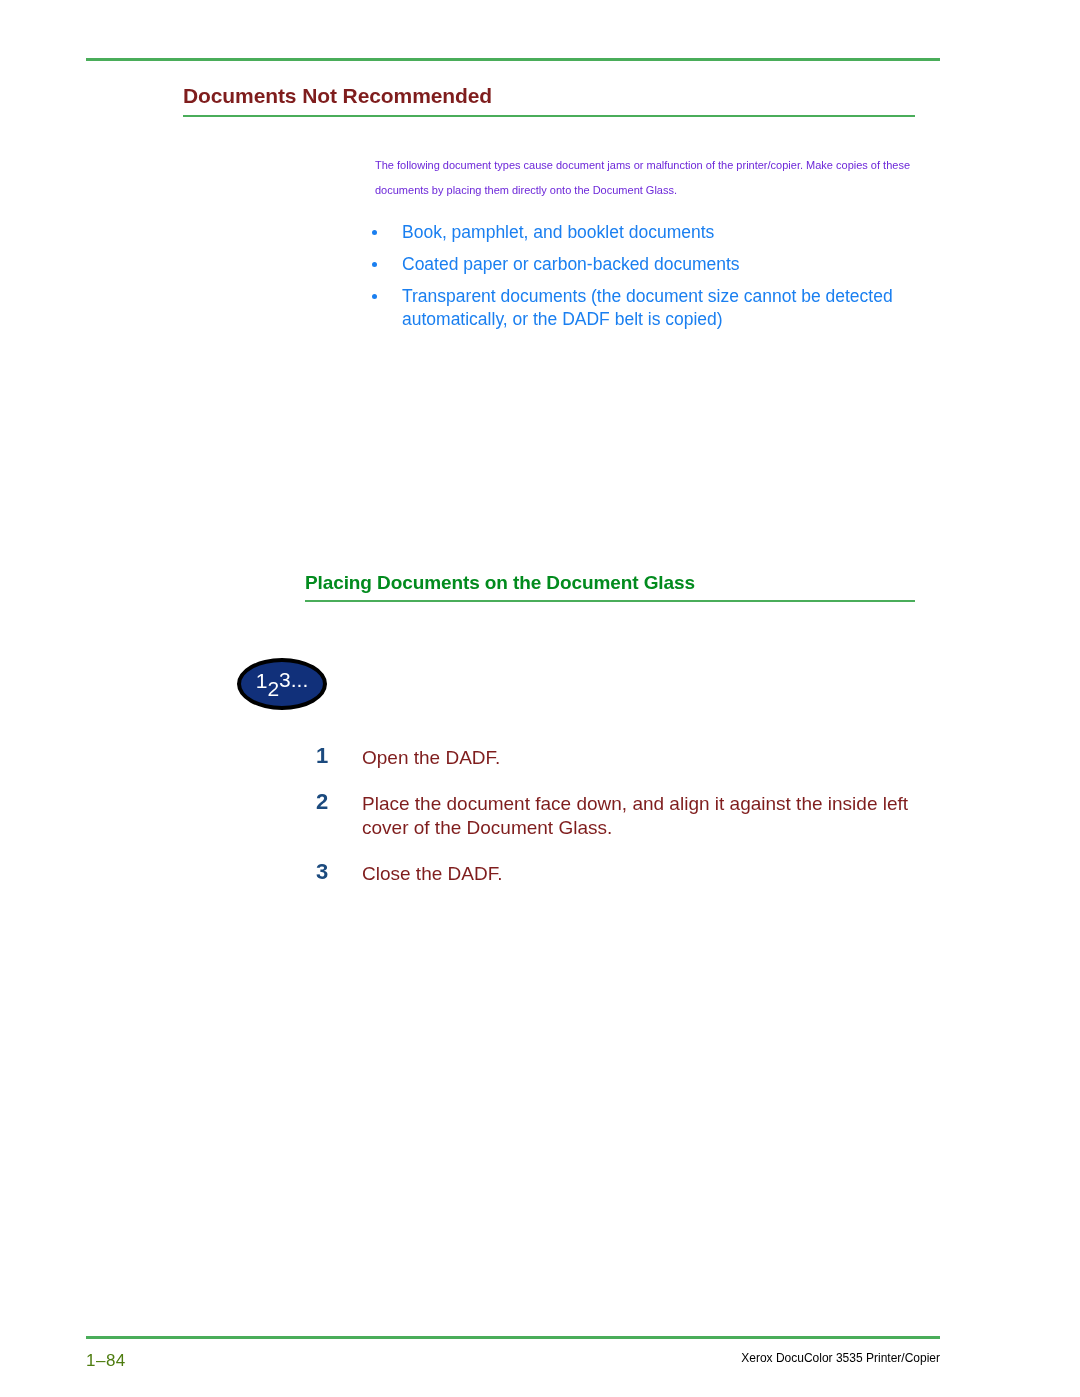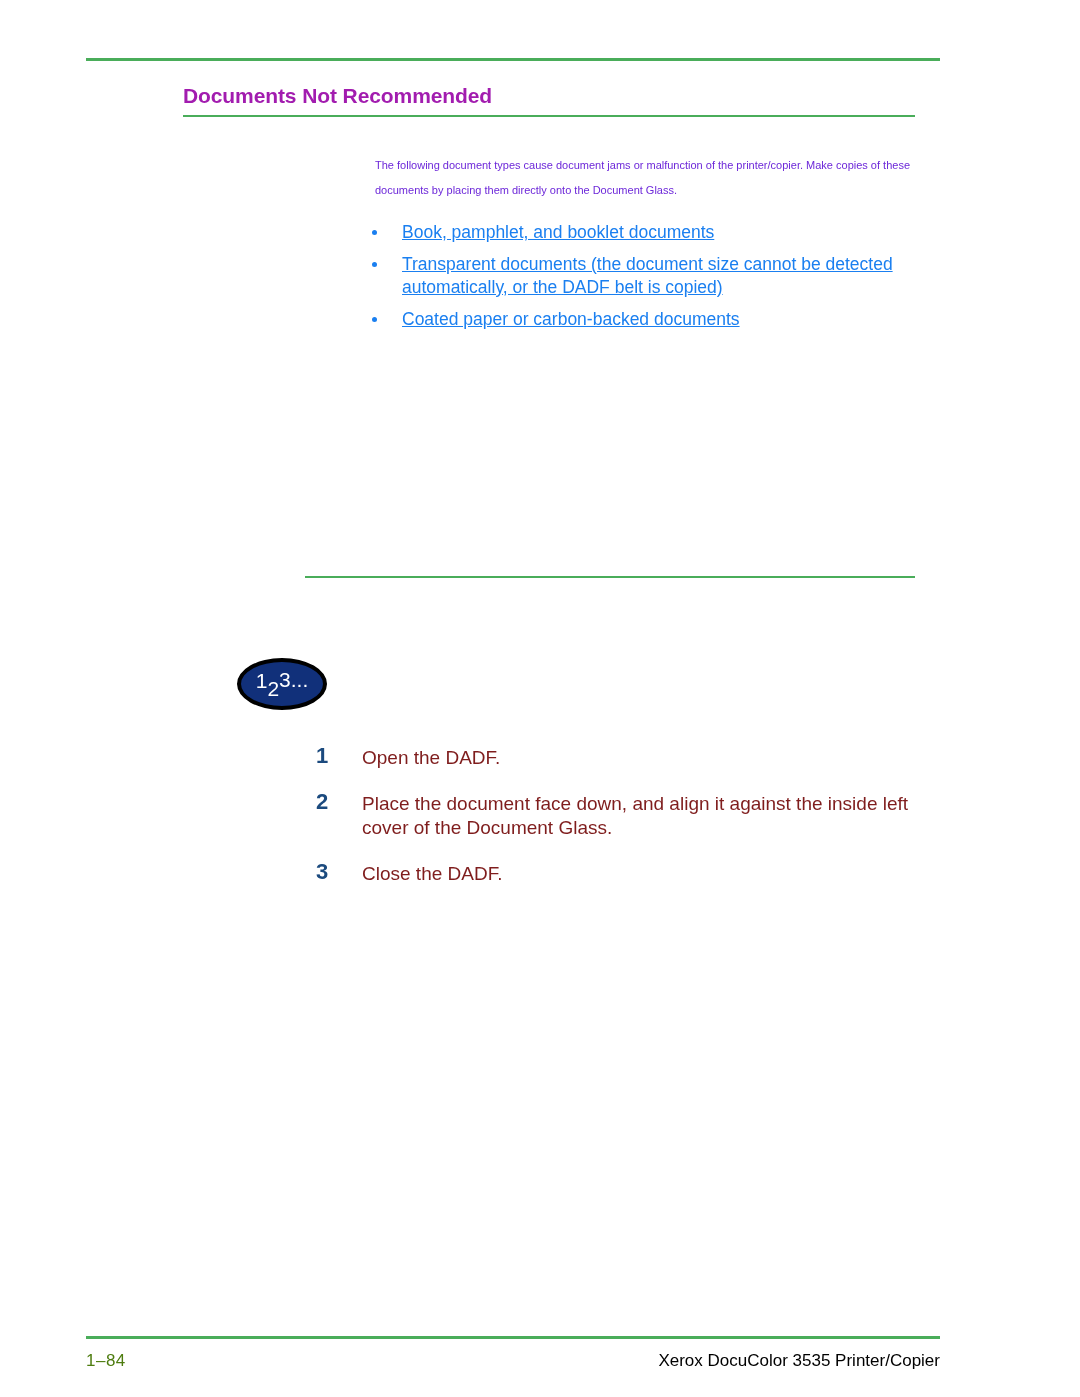--- a/index.html
+++ b/index.html
@@ -43,21 +43,21 @@
     position: absolute;
     left: 183px;
     width: 732px;
   }
   .h1-block.first { top: 83px; }
   .h1-block.second { top: 503px; }
 
   .h1-text {
     font-size: 21px;
     font-weight: bold;
-    color: #a21caf;
+    color: #7f1d1d;
     line-height: 26px;
     letter-spacing: -0.1px;
     white-space: nowrap;
   }
   .h1-rule {
     margin-top: 6px;
     height: 2px;
     background: #4aad5a;
     width: 100%;
   }
@@ -104,21 +104,20 @@
     margin: 0;
     padding: 0;
   }
   .bullet-item {
     position: relative;
     padding-left: 32px;
     font-size: 17.5px;
     line-height: 23px;
     color: #1a7ff0;
     margin-bottom: 9px;
-    text-decoration: underline;
   }
   .bullet-item .dot {
     position: absolute;
     left: 2px;
     top: 9px;
     width: 5px;
     height: 5px;
     border-radius: 50%;
     background: #1a7ff0;
   }
@@ -183,21 +182,21 @@
     left: 86px;
     top: 1351px;
     font-size: 17px;
     color: #4d7c0f;
     letter-spacing: 0.5px;
   }
   .footer-right {
     position: absolute;
     right: 140px;
     top: 1351px;
-    font-size: 17px;
+    font-size: 12px;
     color: #000000;
     white-space: nowrap;
     margin-left: 36px;
   }
 </style>
 </head>
 <body>
 
 <div class="page">
 
@@ -210,30 +209,31 @@
 
   <p class="intro">The following document types cause document jams or malfunction of the printer/copier. Make copies of these documents by placing them directly onto the Document Glass.</p>
 
   <ul class="bullets">
     <li class="bullet-item">
       <span class="dot"></span>
       <span>Book, pamphlet, and booklet documents</span>
     </li>
     <li class="bullet-item">
       <span class="dot"></span>
-      <span>Transparent documents (the document size cannot be detected automatically, or the DADF belt is copied)</span>
+      <span>Coated paper or carbon-backed documents</span>
     </li>
     <li class="bullet-item">
       <span class="dot"></span>
-      <span>Coated paper or carbon-backed documents</span>
+      <span>Transparent documents (the document size cannot be detected automatically, or the DADF belt is copied)</span>
     </li>
   </ul>
 
 
   <div class="h2-block">
+    <div class="h2-text">Placing Documents on the Document Glass</div>
     <div class="h2-rule"></div>
   </div>
 
   <div class="badge">
     <span class="d1">1</span>
     <span class="d2">2</span>
     <span class="d3">3</span>
     <span class="dots">...</span>
   </div>
 

